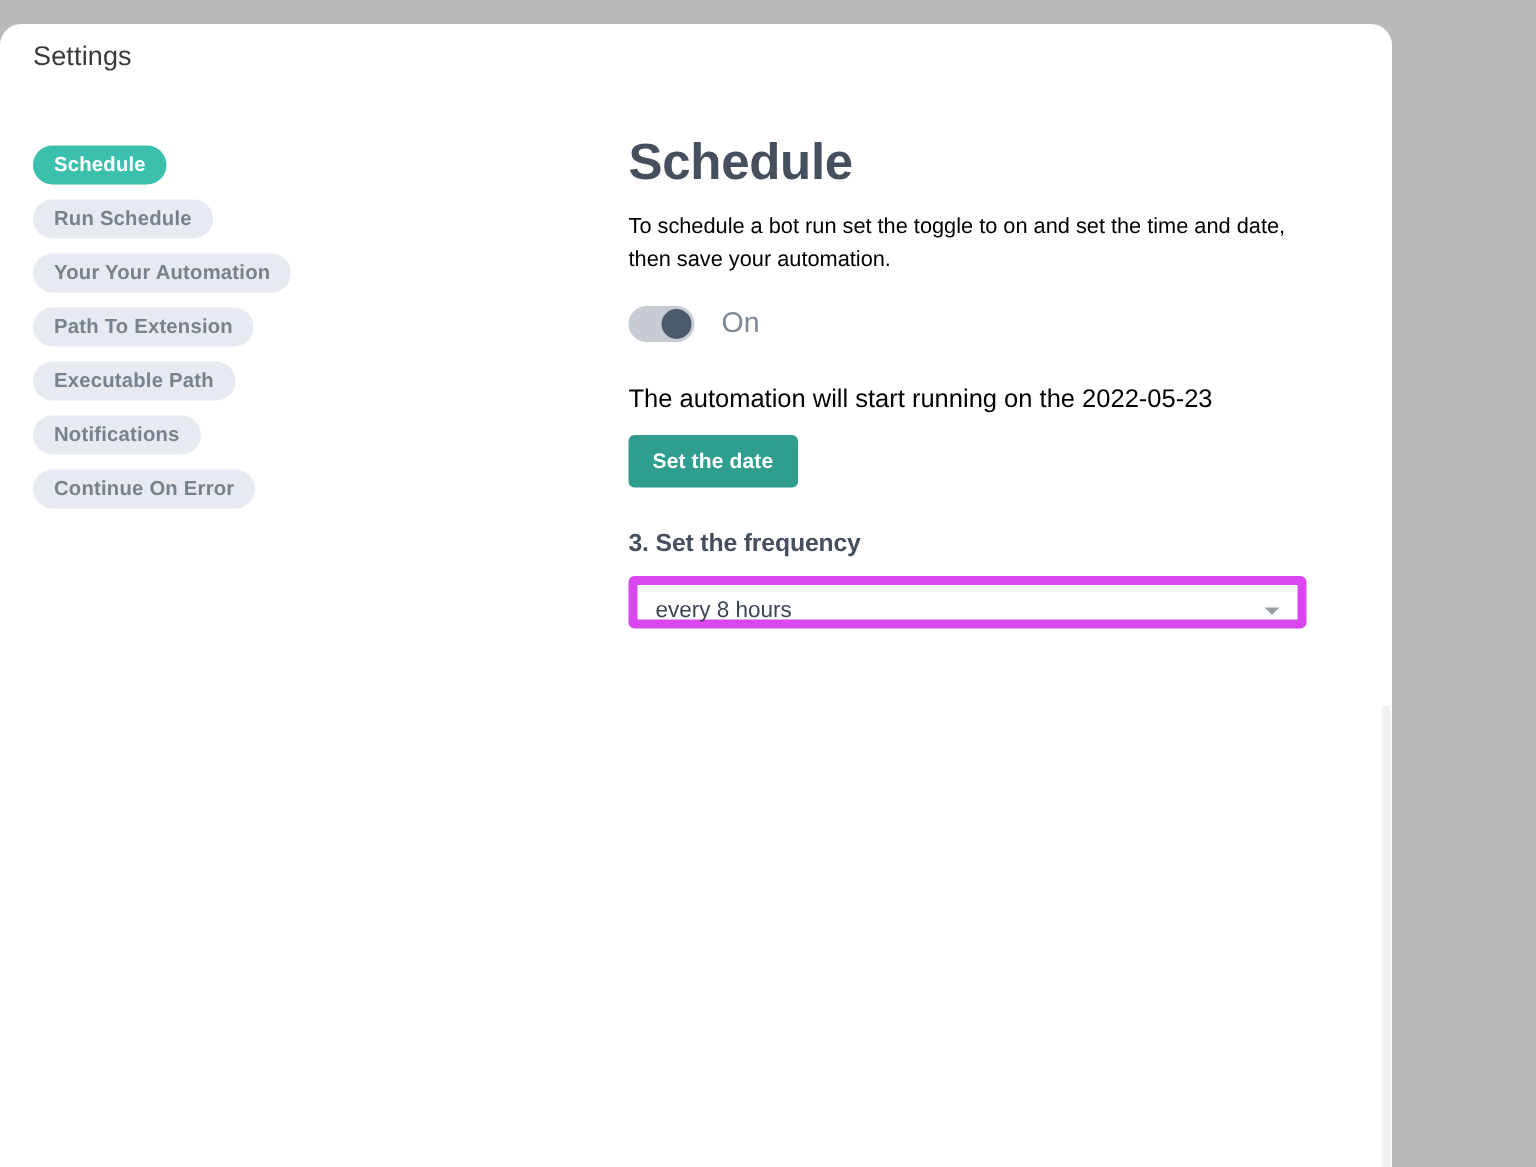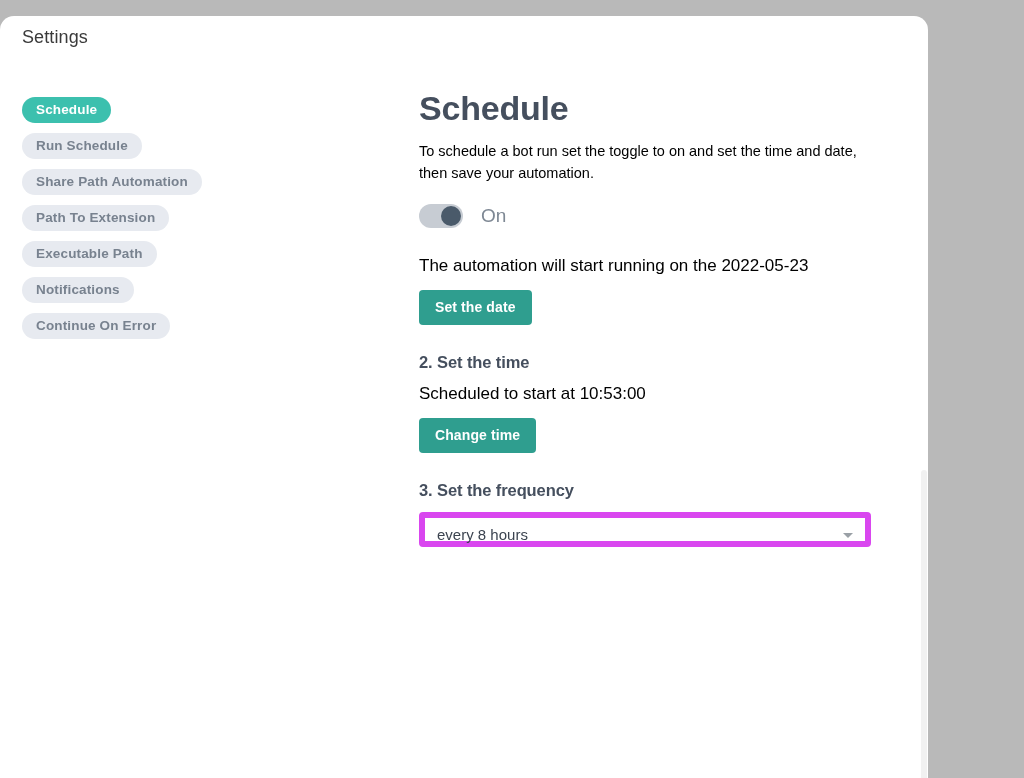--- a/index.html
+++ b/index.html
@@ -233,21 +233,21 @@
   </div>
 
   <div id="sidebar">
     <div class="nav-row">
       <div class="nav-pill active">Schedule</div>
     </div>
     <div class="nav-row">
       <div class="nav-pill">Run Schedule</div>
     </div>
     <div class="nav-row">
-      <div class="nav-pill">Share Path Automation</div>
+      <div class="nav-pill">Your Your Automation</div>
     </div>
     <div class="nav-row">
       <div class="nav-pill">Path To Extension</div>
     </div>
     <div class="nav-row">
       <div class="nav-pill">Executable Path</div>
     </div>
     <div class="nav-row">
       <div class="nav-pill">Notifications</div>
     </div>
@@ -266,25 +266,20 @@
         <div id="toggle-knob"></div>
       </div>
       <div id="toggle-label">On</div>
     </div>
 
     <div class="step">
       <p class="step-desc">The automation will start running on the 2022-05-23</p>
       <button class="teal-button">Set the date</button>
     </div>
 
-    <div class="step">
-      <h2 class="step-title">2. Set the time</h2>
-      <p class="step-desc">Scheduled to start at 10:53:00</p>
-      <button class="teal-button">Change time</button>
-    </div>
 
     <div class="step">
       <h2 class="step-title">3. Set the frequency</h2>
       <div id="frequency-select-wrap">
         <span id="frequency-value">every 8 hours</span>
         <span id="frequency-caret"></span>
       </div>
     </div>
 
   </div>

